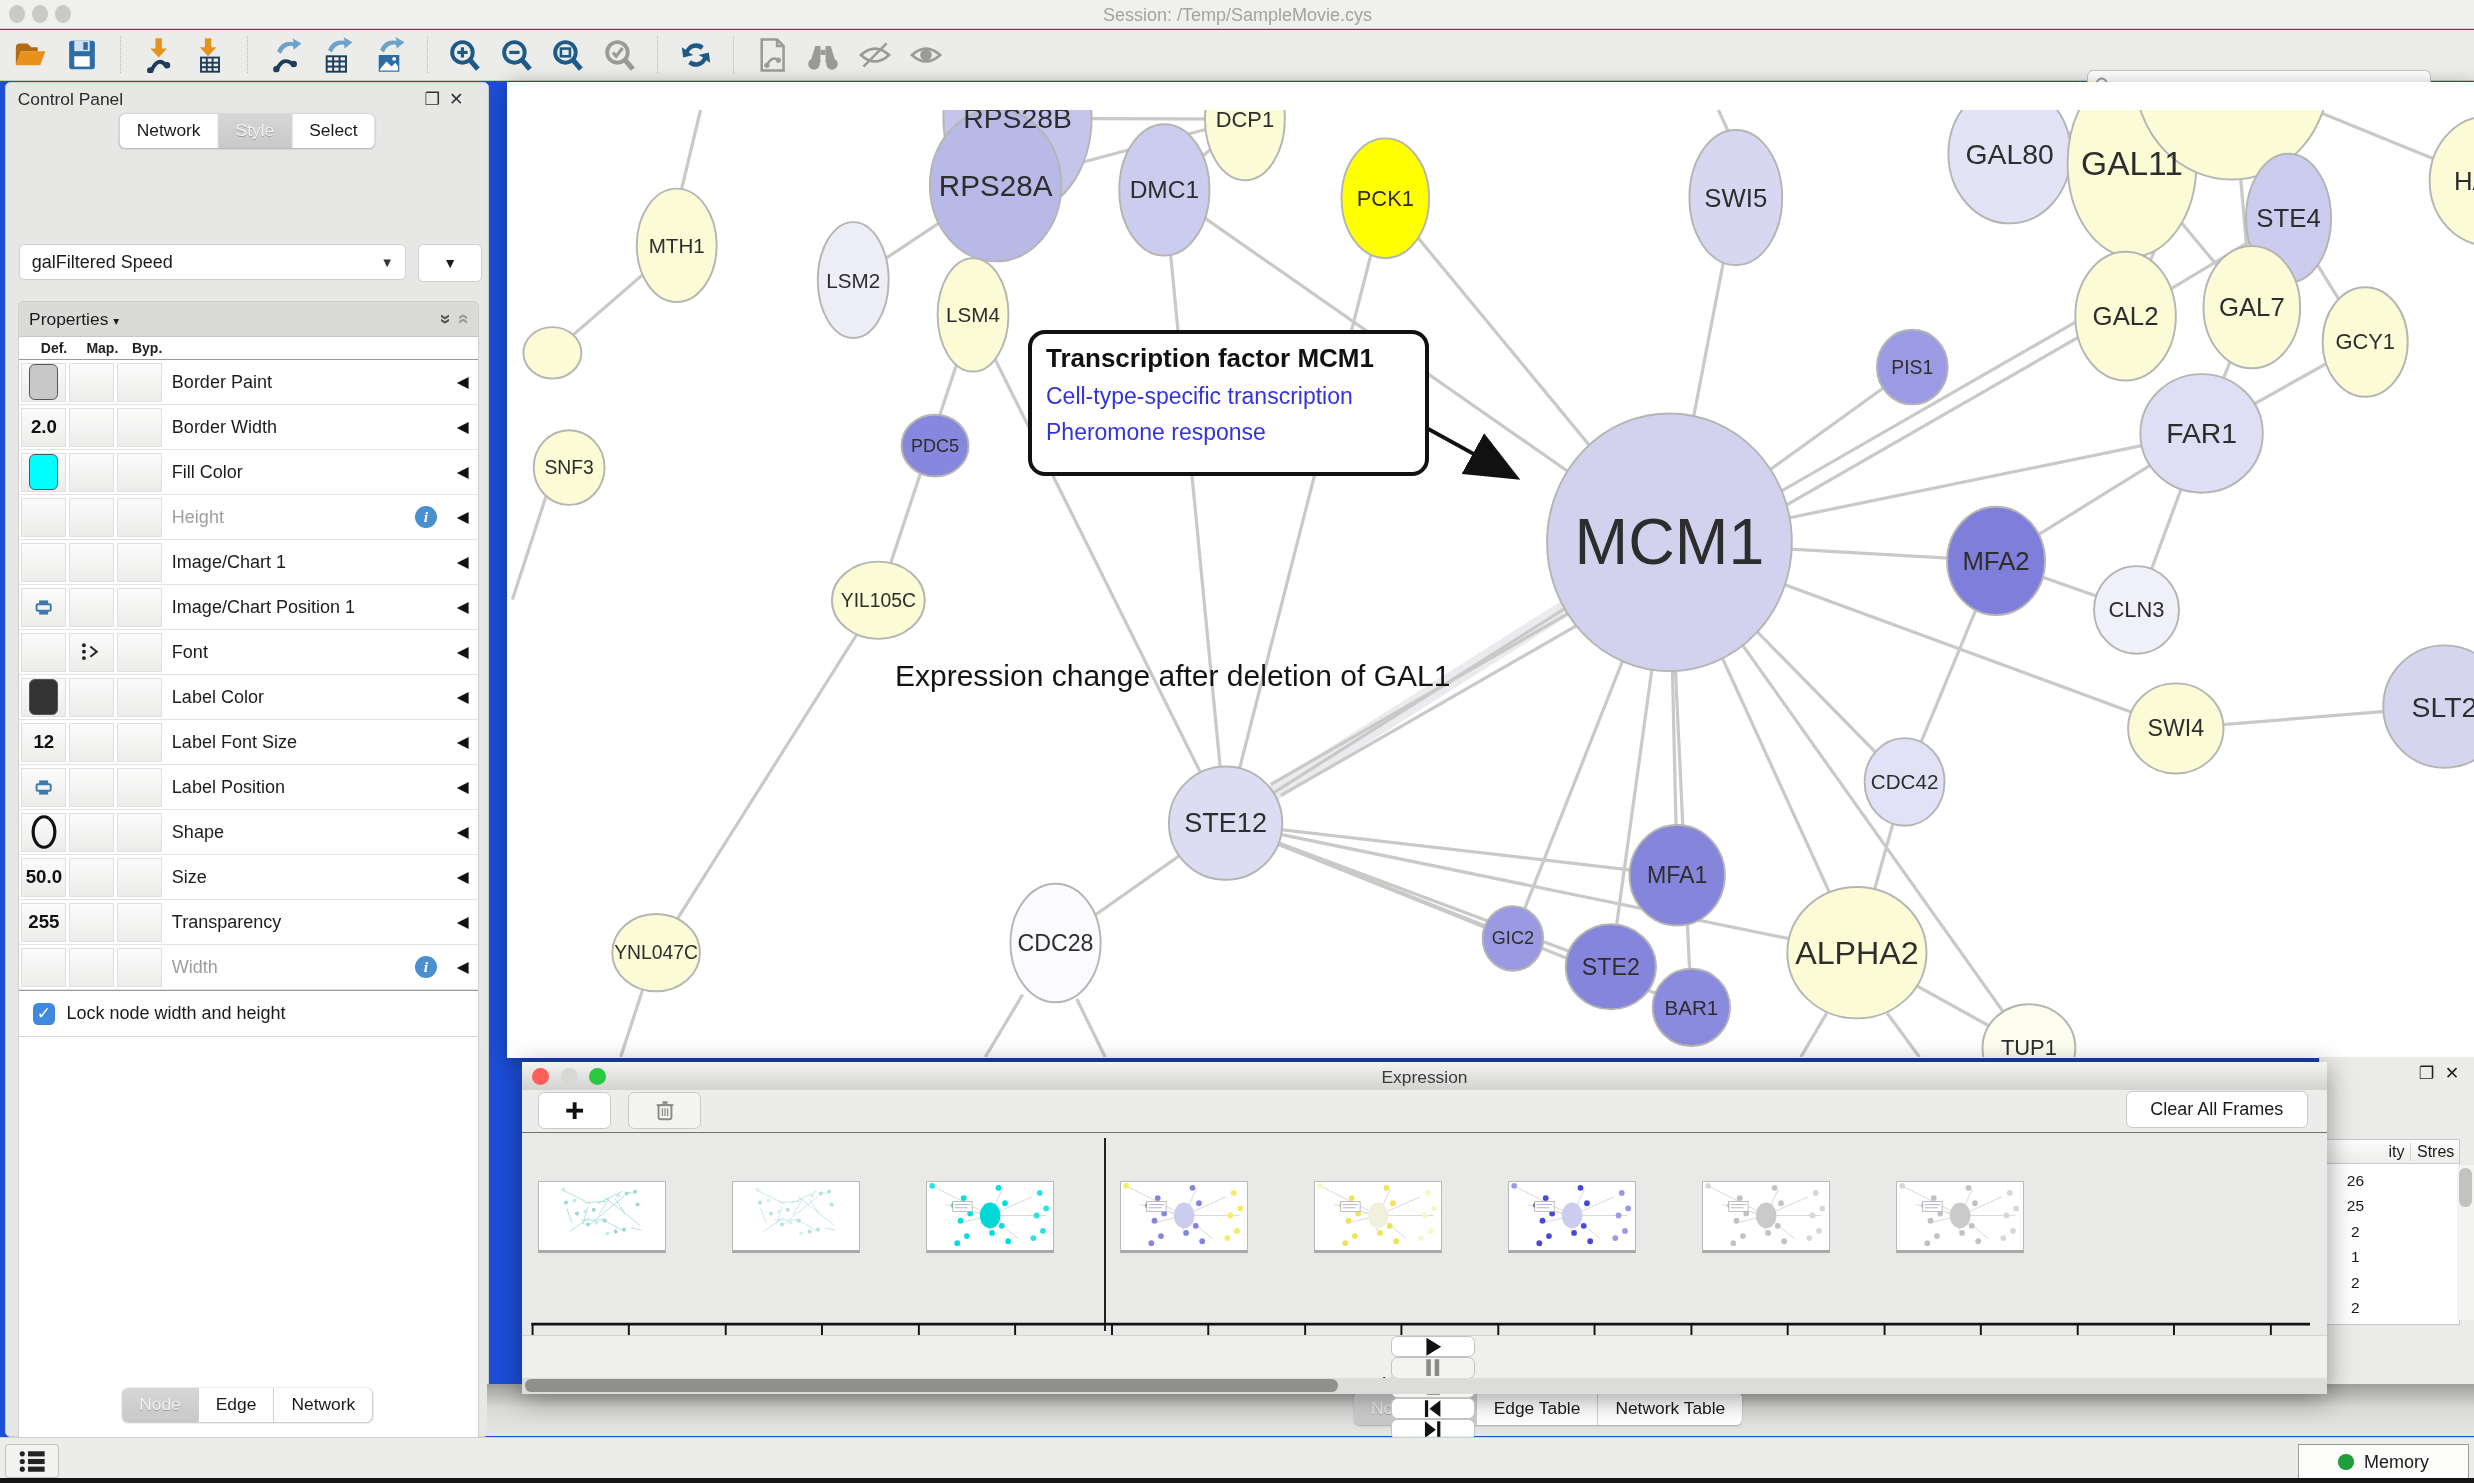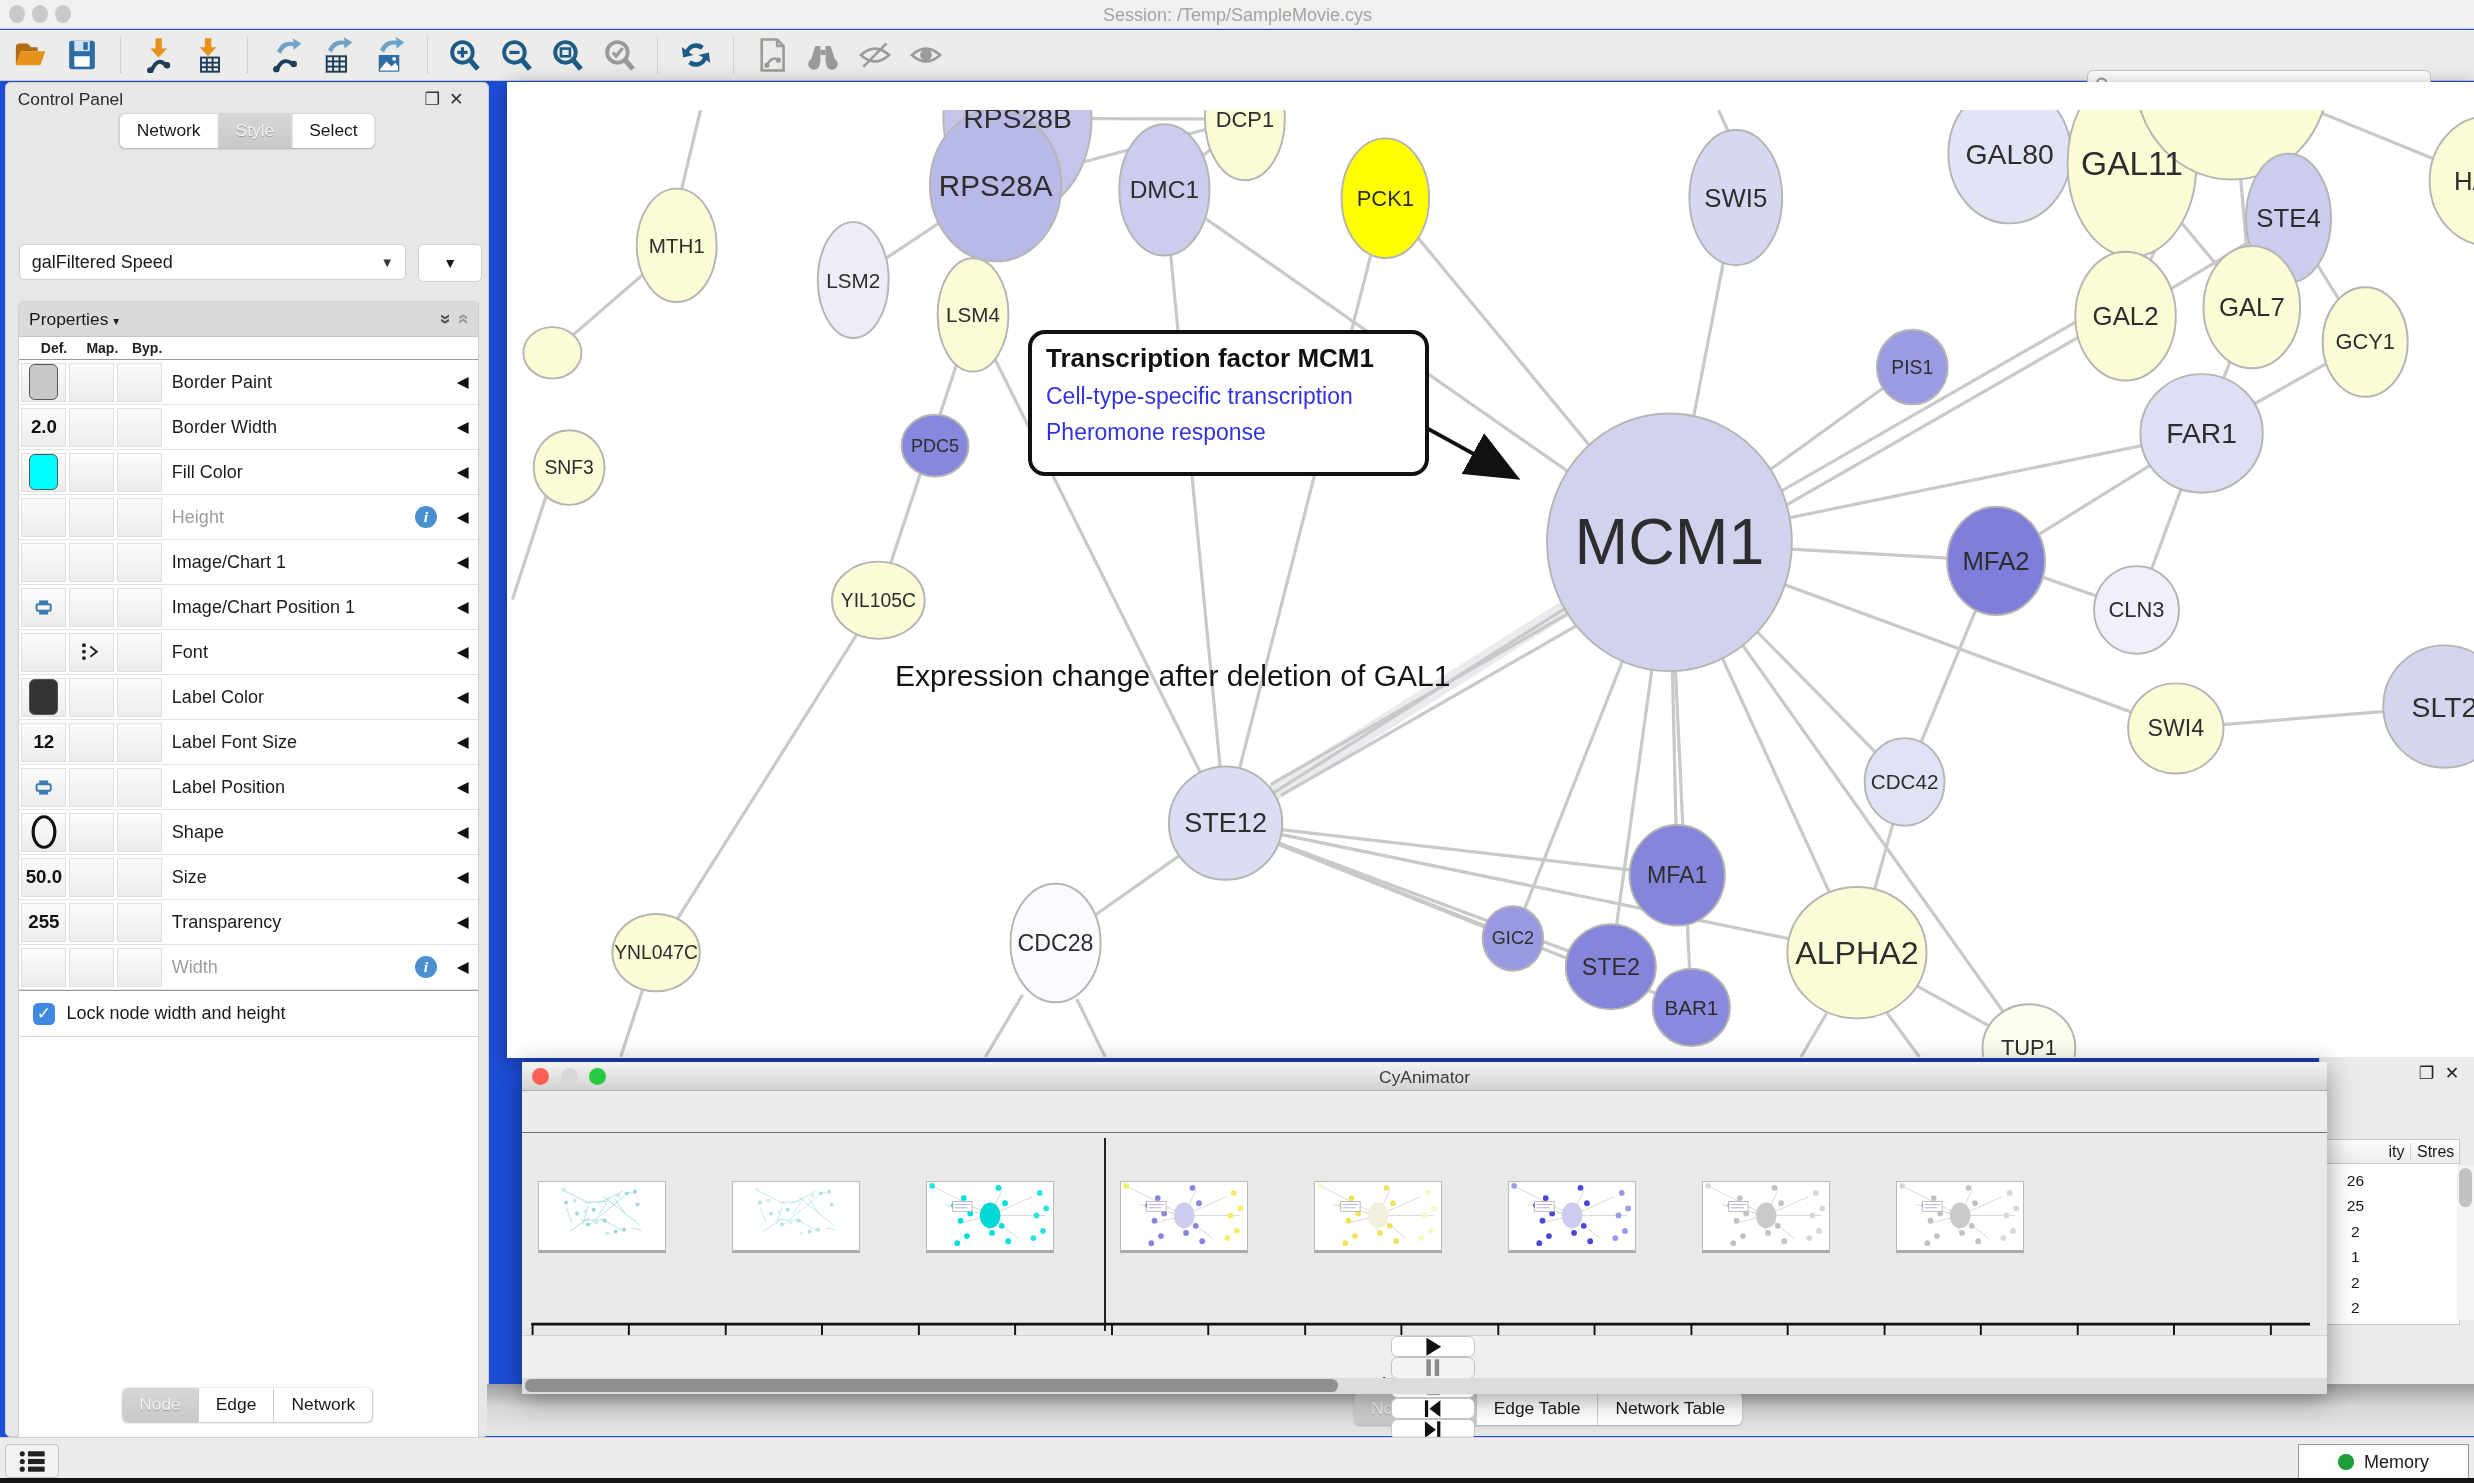--- a/index.html
+++ b/index.html
@@ -621,21 +621,40 @@
       </div>
   </div>
 
   <div class="abs aniwin">
     <div class="wtitle">
       <div class="lights">
         <span class="light" style="background:#ff5f57;"></span>
         <span class="light" style="background:#d8d8d6;"></span>
         <span class="light" style="background:#28c840;"></span>
       </div>
-      <div class="wname">CyAnimator</div>
+      <div class="wname">Expression</div>
+    </div>
+    <div class="ani-tools">
+      <div class="abs abtn" style="left:16px;top:1.9px;width:71px;">
+        <svg width="19.3" height="19.3" viewBox="0 0 30 30">
+            <rect x="12" y="2" width="6" height="26" fill="#111"></rect>
+            <rect x="2" y="12" width="26" height="6" fill="#111"></rect>
+          </svg>
+      </div>
+      <div class="abs abtn gray" style="left:106px;top:1.9px;width:71px;">
+        <svg width="18" height="20.6" viewBox="0 0 28 32">
+            <rect x="4" y="8" width="20" height="22" rx="3" fill="none" stroke="#8a8a88" stroke-width="3"></rect>
+            <line x1="1" y1="8" x2="27" y2="8" stroke="#8a8a88" stroke-width="3"></line>
+            <rect x="10" y="2" width="8" height="4" fill="#8a8a88"></rect>
+            <line x1="10" y1="13" x2="10" y2="25" stroke="#8a8a88" stroke-width="2"></line>
+            <line x1="14" y1="13" x2="14" y2="25" stroke="#8a8a88" stroke-width="2"></line>
+            <line x1="18" y1="13" x2="18" y2="25" stroke="#8a8a88" stroke-width="2"></line>
+          </svg>
+      </div>
+      <div class="abs abtn" style="right:19.3px;top:0.6px;width:180px;font-size:18px;">Clear All Frames</div>
     </div>
     <div class="timeline">
       <div class="playhead"></div>
       <div id="frames">
           <div class="frame" style="left:16px"><svg width="125" height="67" viewBox="0 0 194 104">
               <line x1="40" y1="14" x2="80" y2="34" stroke="#9fd8d8" stroke-width="1.5" opacity="0.8"></line>
               <line x1="93" y1="51" x2="109" y2="25" stroke="#9fd8d8" stroke-width="1.5" opacity="0.8"></line>
               <line x1="146" y1="18" x2="138" y2="16" stroke="#9fd8d8" stroke-width="1.5" opacity="0.8"></line>
               <line x1="79" y1="55" x2="47" y2="77" stroke="#9fd8d8" stroke-width="1.5" opacity="0.8"></line>
               <line x1="132" y1="22" x2="76" y2="68" stroke="#9fd8d8" stroke-width="1.5" opacity="0.8"></line>

